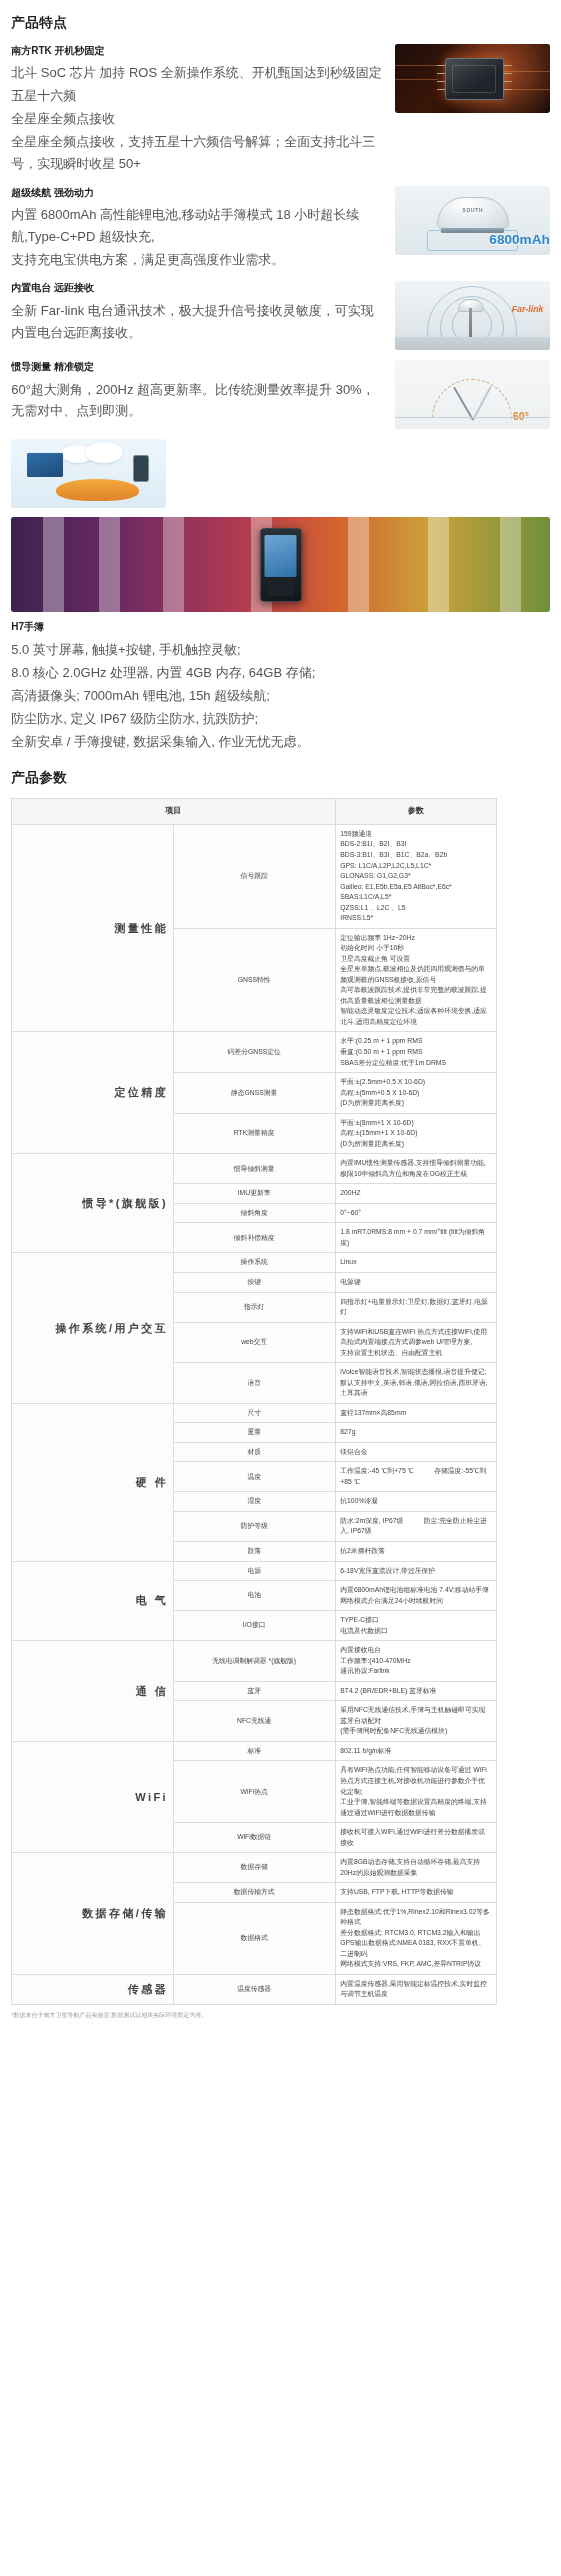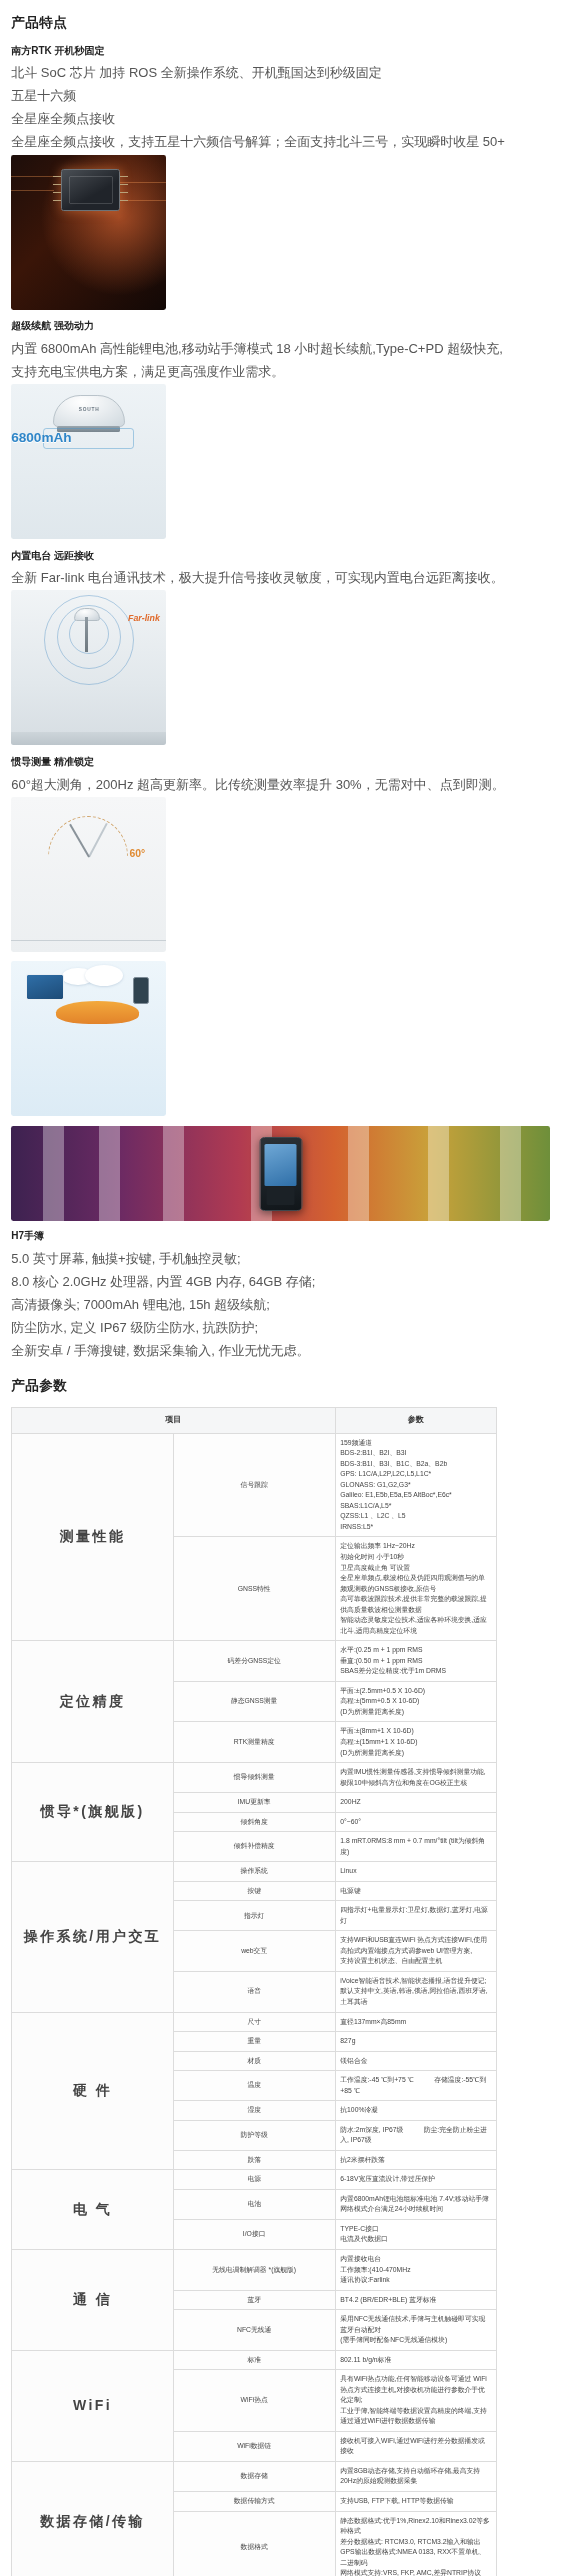--- a/index.html
+++ b/index.html
@@ -22,21 +22,20 @@
     margin:14.4px 0 11.2px 11.2px;
     letter-spacing:0.4px;
   }
 
   
   .feature {
     display:flex;
     align-items:flex-start;
     margin:0 11.2px 9.6px 11.2px;
     min-height:69px;
-    flex-direction:column;
   }
   .feat-text { flex:1 1 auto; padding-right:9.6px; }
   .feat-h {
     font-size:10px;
     font-weight:bold;
     color:#222;
     margin:0 0 4.8px 0;
   }
   .feat-p {
     font-size:13px;
@@ -86,21 +85,21 @@
   }
   .img-batt .dome-label{
     position:absolute; left:0; right:0; top:10.4px; text-align:center;
     font-size:4.8px; color:#6b7782; letter-spacing:0.8px; font-weight:bold;
   }
   .img-batt .base {
     position:absolute; left:46px; top:42px; width:63px; height:5.6px;
     background:linear-gradient(180deg,#9aa6ae,#77848d); border-radius:1.6px;
   }
   .img-batt .mah {
-    position:absolute; left:0; right:0; top:46px; text-align:left;
+    position:absolute; left:0; right:0; top:46px; text-align:right;
     font-size:13.6px; font-weight:bold; color:#2f86c8;
     text-shadow:0 0.8px 0 #fff;
   }
   .img-batt .battoutline{
     position:absolute; left:32px; top:44px; width:91px; height:21px;
     border:1.6px solid rgba(70,150,205,.45); border-radius:3.2px;
   }
 
   
   .img-radio { background:linear-gradient(180deg,#f1f4f6 0%, #e2e8ec 60%, #d6dde2 100%); }
@@ -212,21 +211,21 @@
     color:#444;
   }
   table.spec thead th {
     background:#f5f6f7;
     font-size:8px;
     font-weight:bold;
     color:#333;
     text-align:center;
     padding:6.4px 4.8px;
   }
-  td.c1 { width:58px; text-align:center; font-weight:bold; font-size:14px; letter-spacing:2.4px; color:#333; background:#fcfcfc;}
+  td.c1 { width:58px; text-align:right; font-weight:bold; font-size:11px; letter-spacing:2.4px; color:#333; background:#fcfcfc;}
   td.c2 { width:67px; text-align:center; background:#fdfdfd; }
   td.c3 { }
   .tline { display:block; }
   .note {
     margin:6.4px 11.2px 0 11.2px;
     font-size:6px;
     color:#999;
     line-height:1.6;
   }
 </style>

